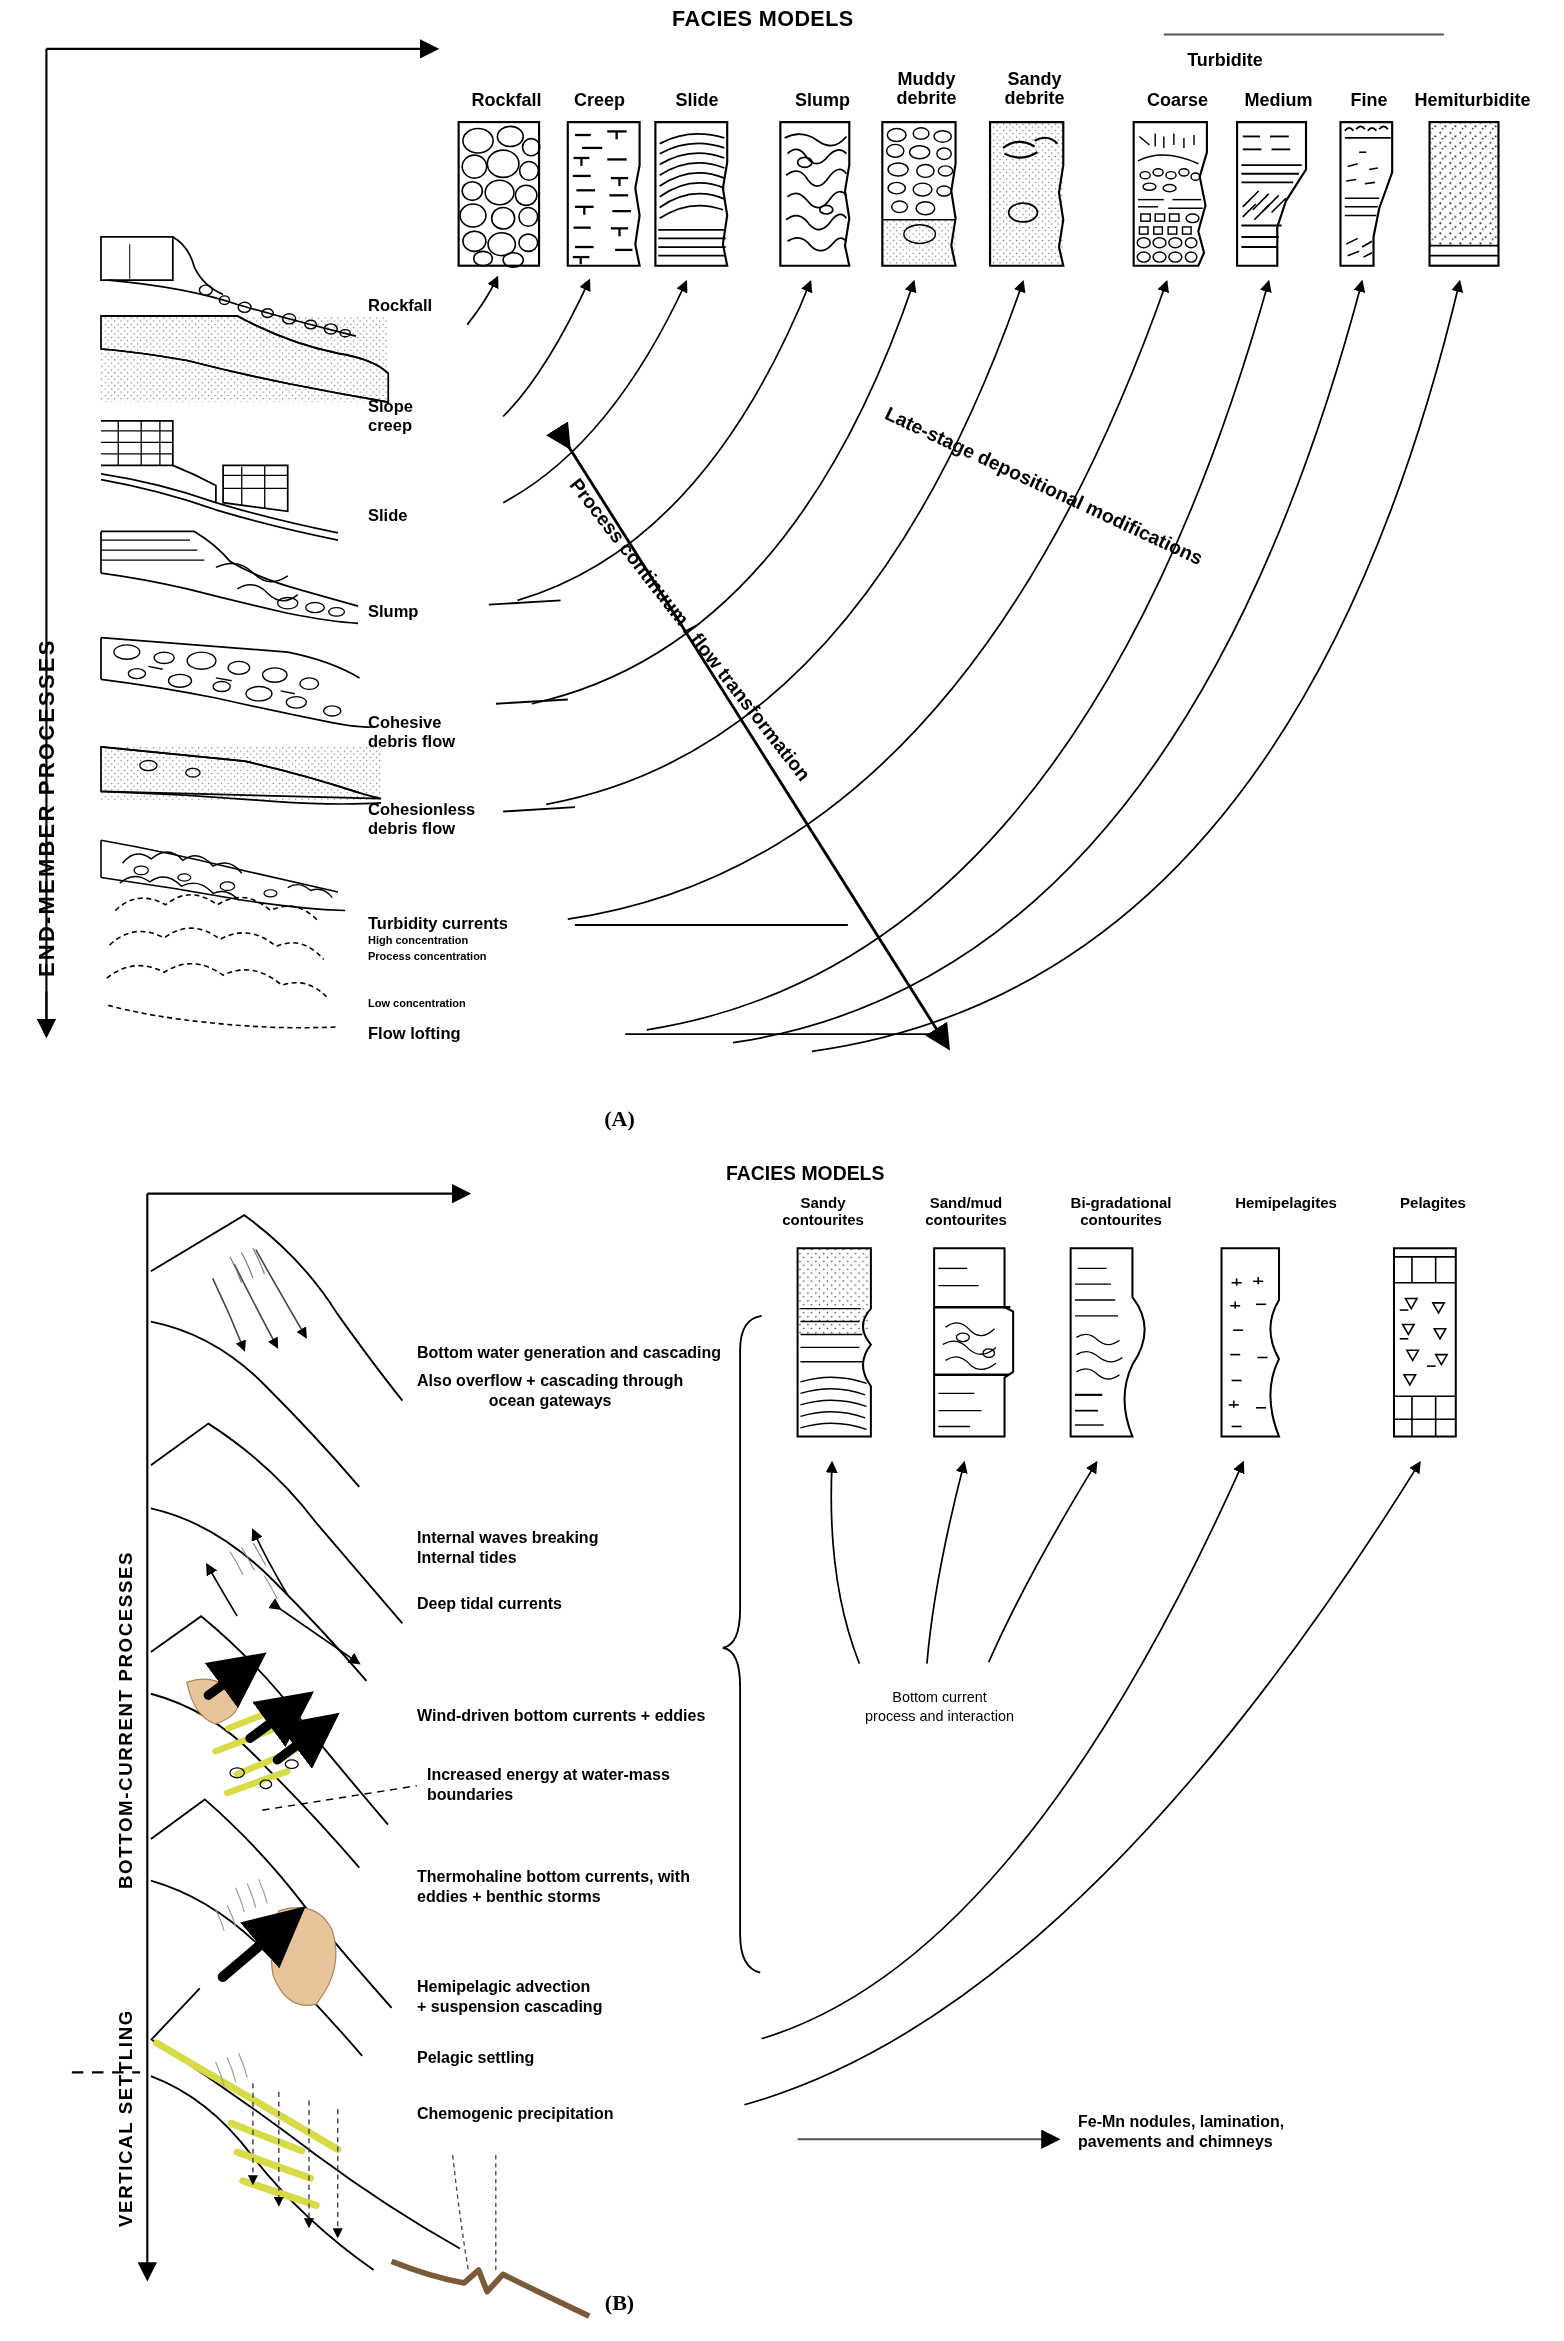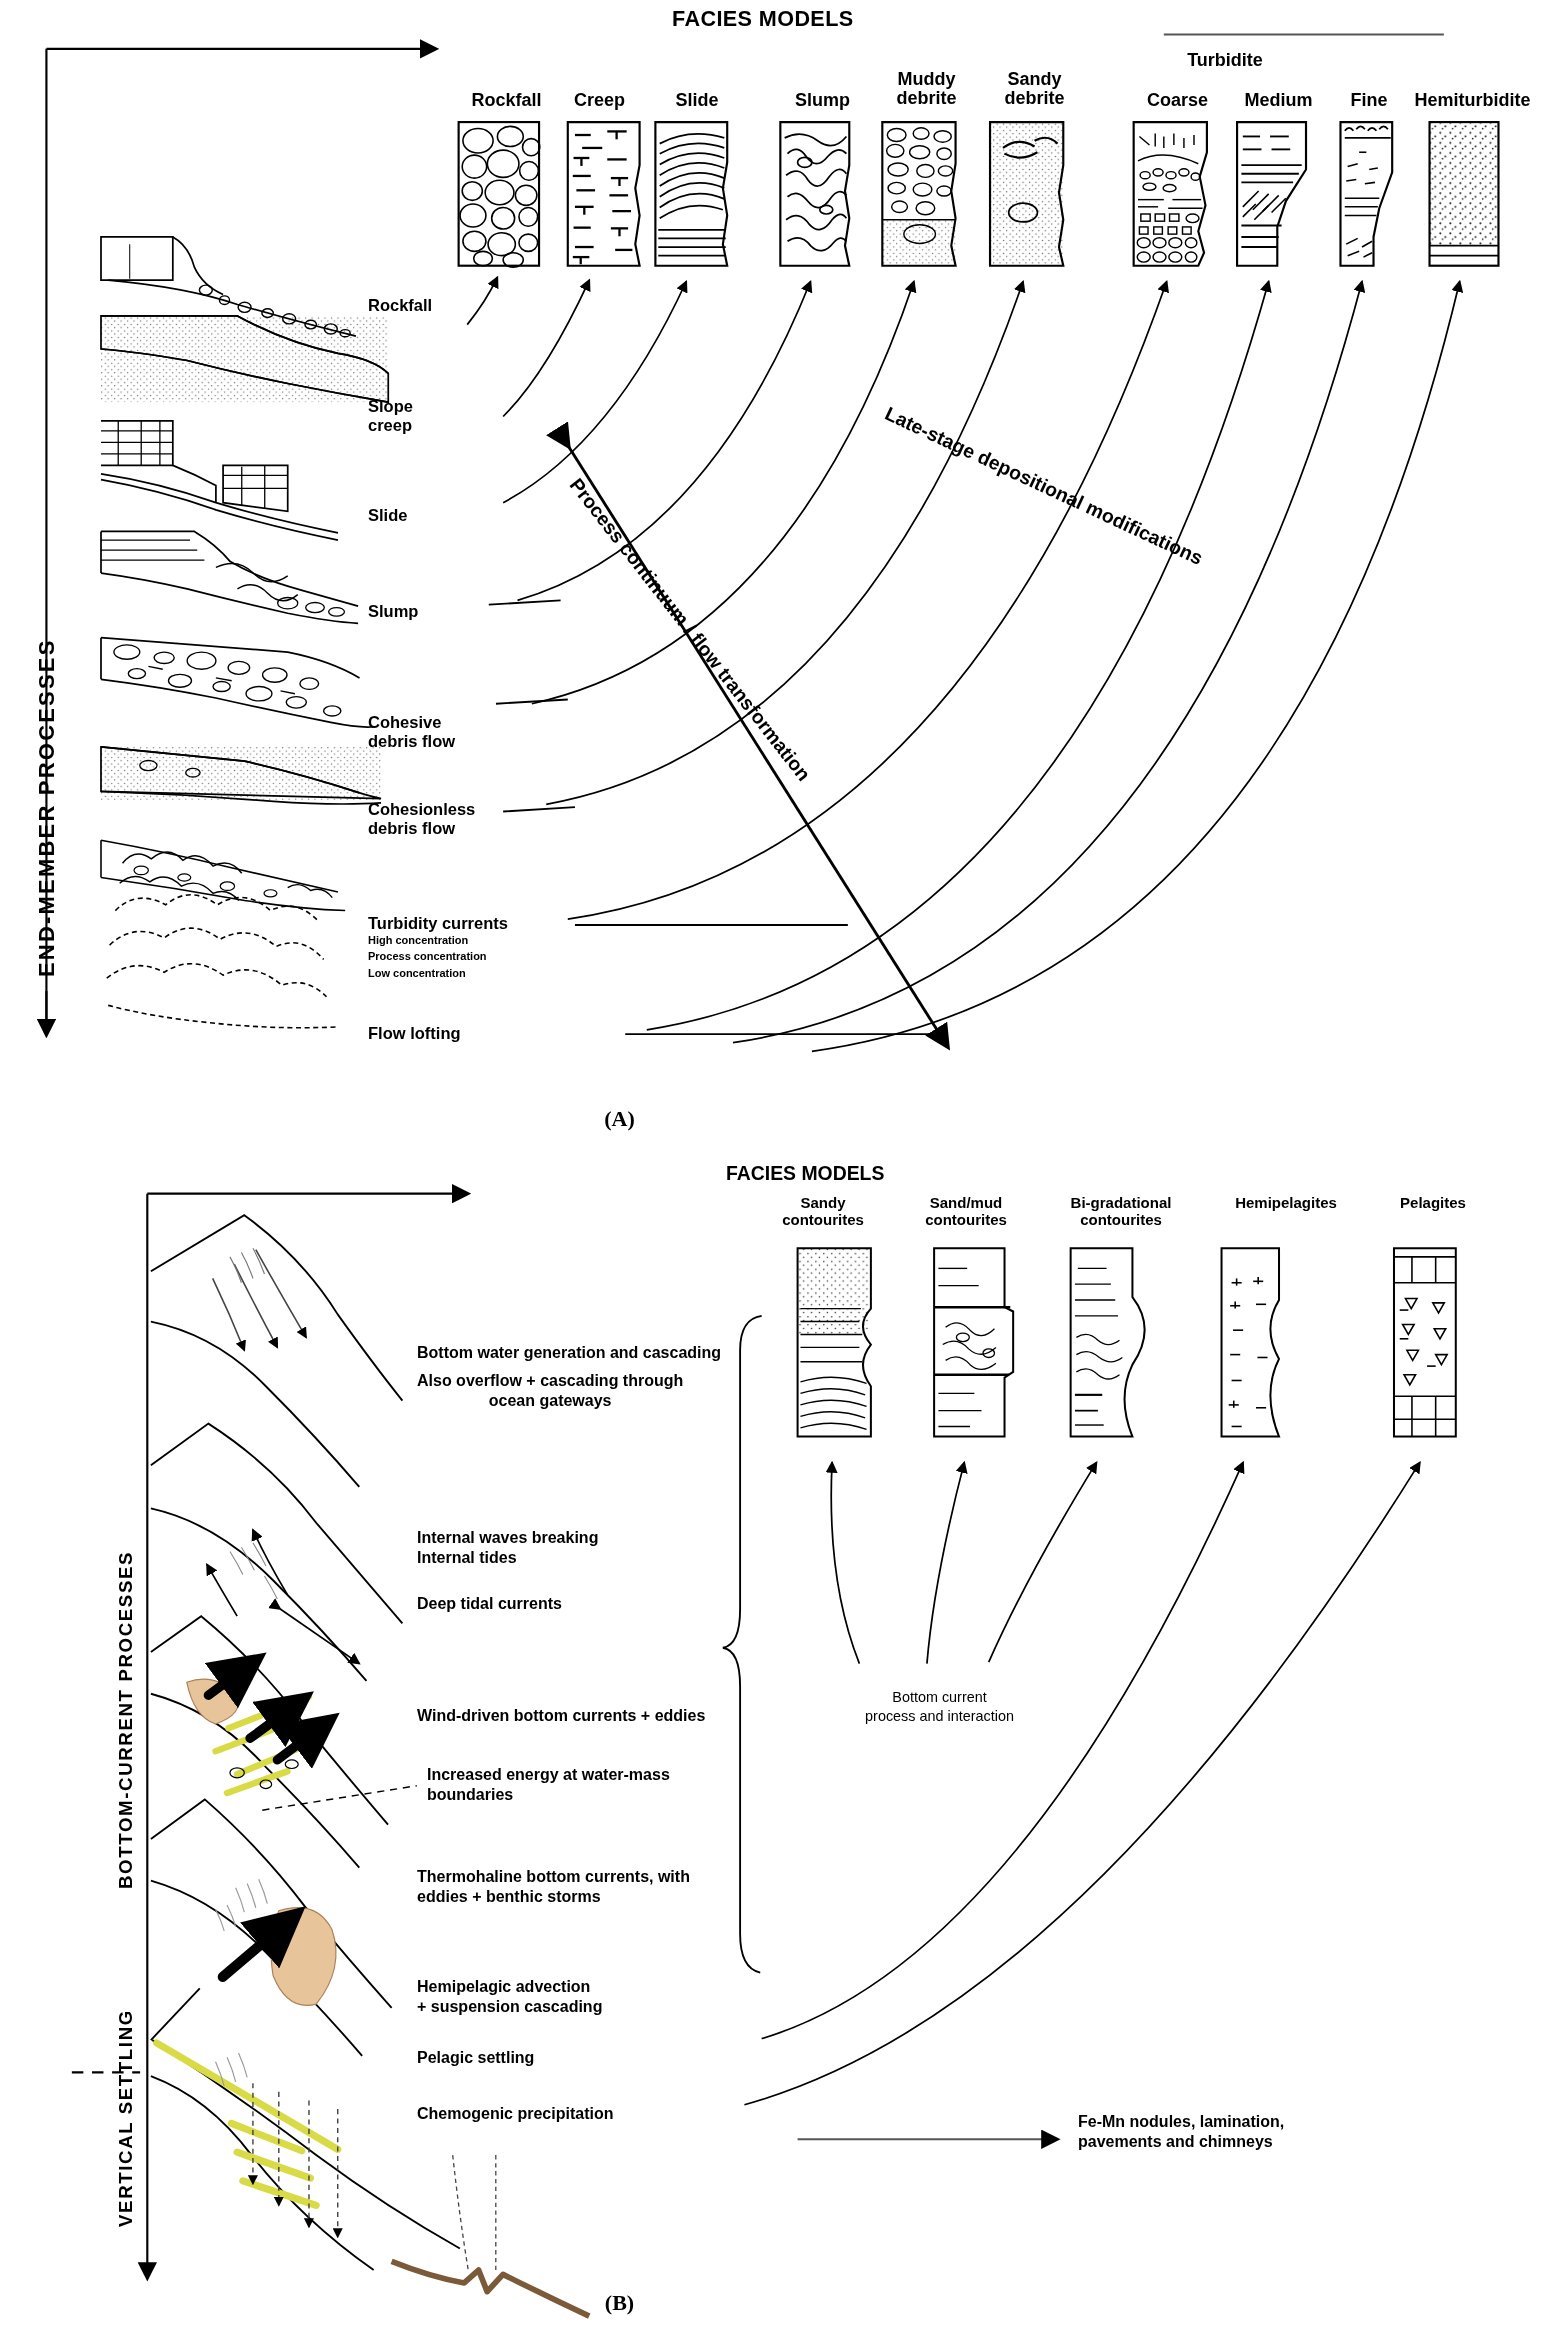--- a/index.html
+++ b/index.html
@@ -47,21 +47,21 @@
 
   <div class="proc-lbl lbl" style="left:368px;top:296px;">Rockfall</div>
   <div class="proc-lbl lbl" style="left:368px;top:397px;">Slope<br>creep</div>
   <div class="proc-lbl lbl" style="left:368px;top:506px;">Slide</div>
   <div class="proc-lbl lbl" style="left:368px;top:602px;">Slump</div>
   <div class="proc-lbl lbl" style="left:368px;top:713px;">Cohesive<br>debris flow</div>
   <div class="proc-lbl lbl" style="left:368px;top:800px;">Cohesionless<br>debris flow</div>
   <div class="proc-lbl lbl" style="left:368px;top:914px;">Turbidity currents</div>
   <div class="proc-sub lbl" style="left:368px;top:934px;">High concentration</div>
   <div class="proc-sub lbl" style="left:368px;top:950px;">Process concentration</div>
-  <div class="proc-sub lbl" style="left:368px;top:967px;">Low concentration</div>
+  <div class="proc-sub lbl" style="left:368px;top:997px;">Low concentration</div>
   <div class="proc-lbl lbl" style="left:368px;top:1024px;">Flow lofting</div>
 
   <div class="diag-lbl lbl" style="left:583px;top:474px;transform:rotate(52deg);">Process continuum / flow transformation</div>
 
   <div class="diag-lbl lbl" style="left:891px;top:402px;transform:rotate(25deg);">Late-stage depositional modifications</div>
 
   <svg width="1565" height="1149" viewBox="0 0 2178 1600">
     <defs>
       <marker id="ah" markerWidth="9" markerHeight="9" refX="7" refY="4.5" orient="auto">
         <path d="M0,0 L9,4.5 L0,9 z" fill="#000"></path>

